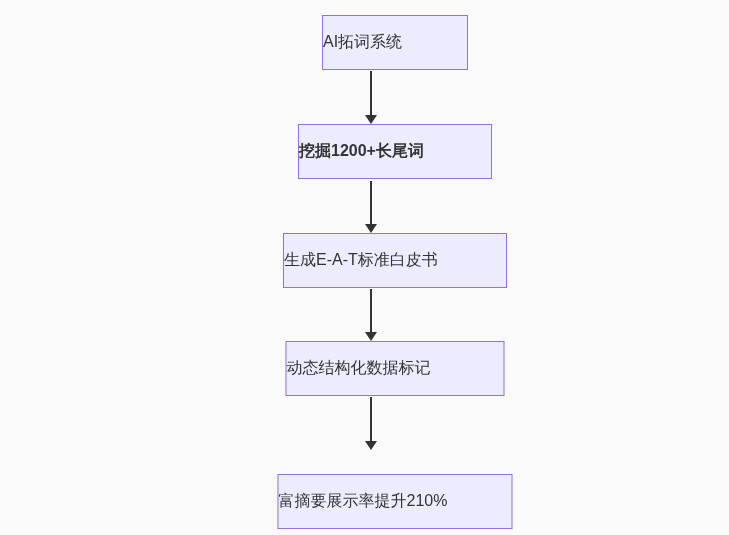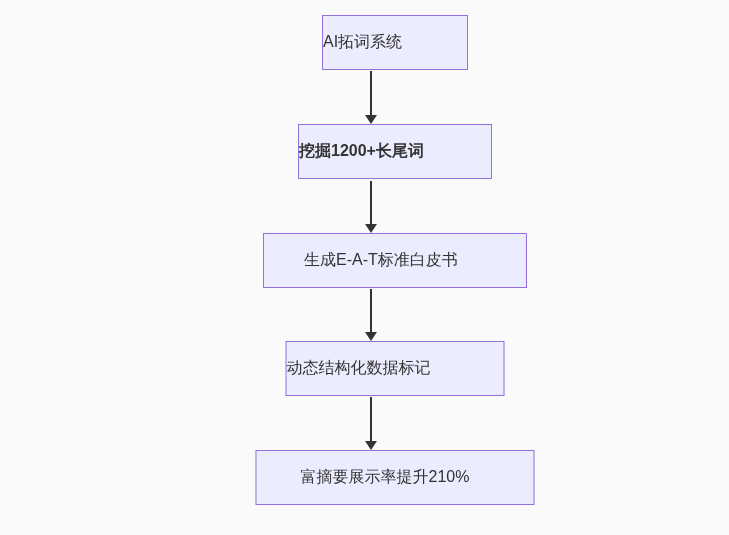--- a/index.html
+++ b/index.html
@@ -31,23 +31,23 @@
     margin-left: 24px;
   }
   .flow-node .node-label {
     font-size: 16px;
     color: #333333;
     white-space: nowrap;
     text-align: center;
   }
   .n1 { top: 15px;  width: 144px; }
   .n2 { top: 124px; width: 192px; font-weight: bold; }
-  .n3 { top: 233px; width: 222px; padding-left: 40px; }
+  .n3 { top: 233px; width: 222px; }
   .n4 { top: 341px; width: 217px; }
-  .n5 { top: 450px; width: 233px; padding-left: 44px; }
+  .n5 { top: 474px; width: 233px; }
 
   .flow-arrow {
     position: absolute;
     left: 370px;
     width: 2px;
     background: transparent;
   }
   .a1 { top: 71px;  height: 53px; }
   .a2 { top: 181px; height: 52px; }
   .a3 { top: 289px; height: 52px; }

